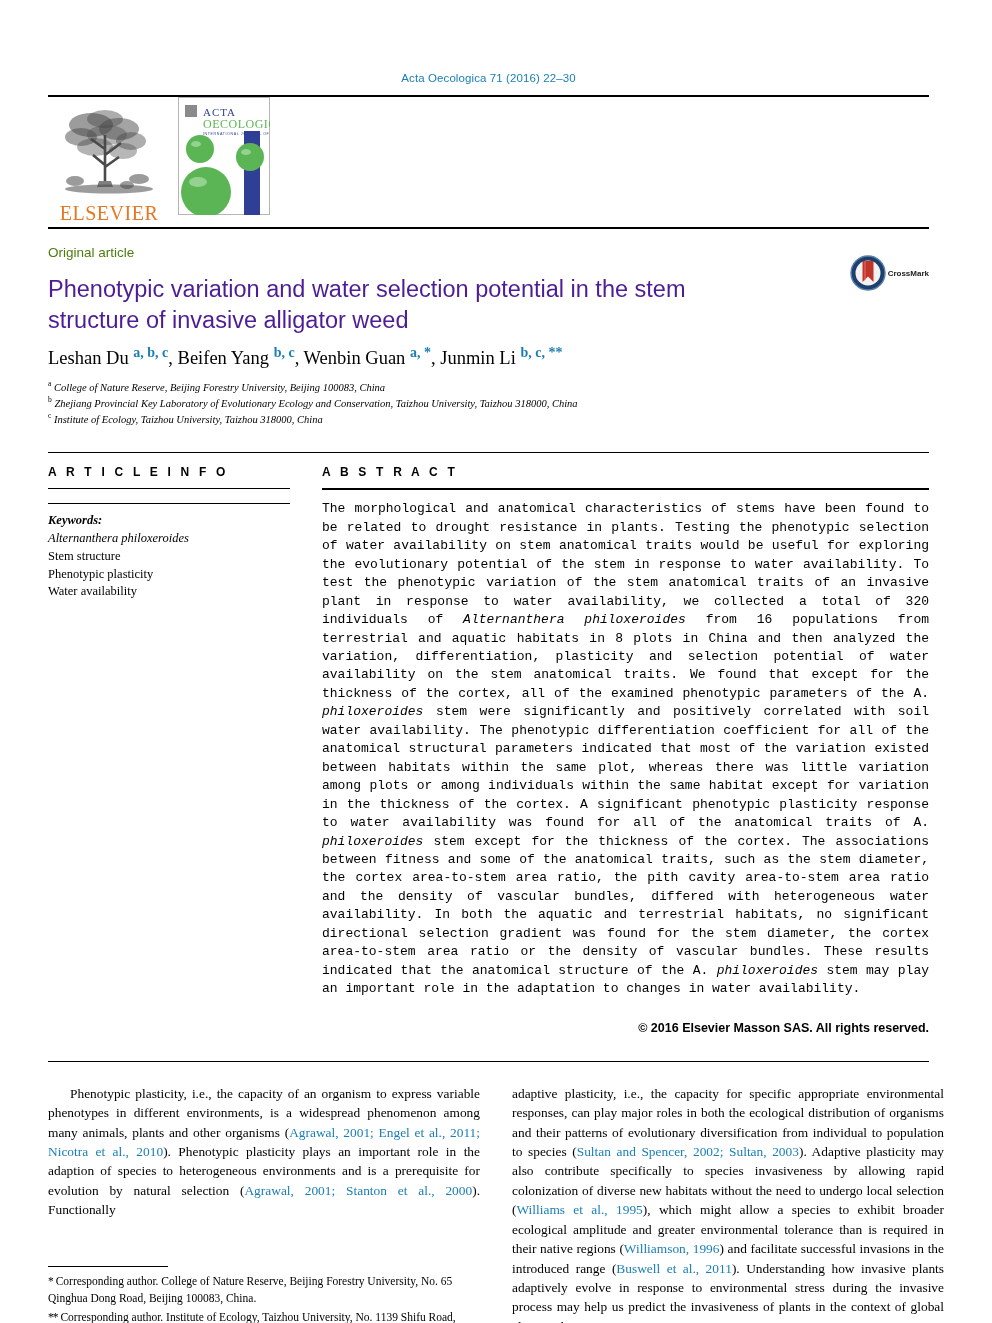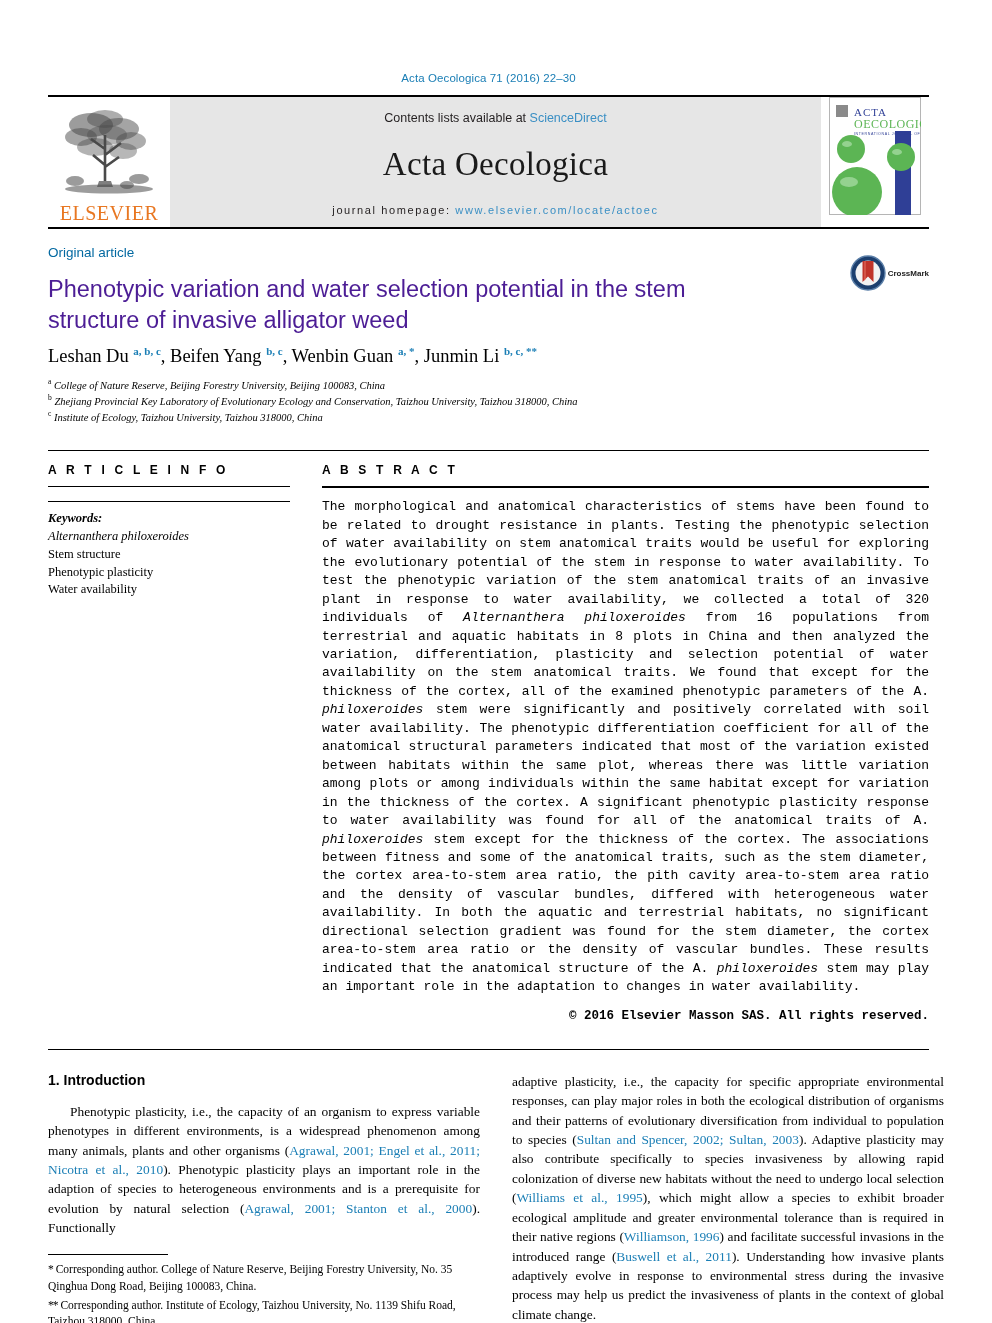--- a/index.html
+++ b/index.html
@@ -94,21 +94,21 @@
   .masthead-rule {
     margin: 0 48px;
     border-top: 2.5px solid #000;
   }
 
   
   .title-block { margin: 0 48px; padding-top: 16px; position: relative; }
   .article-type {
     font-family: "Liberation Sans", sans-serif;
     font-size: 13.5px;
-    color: #0369a1;
+    color: #4d7c0f;
     margin-bottom: 14px;
   }
   .paper-title {
     font-family: "Liberation Sans", sans-serif;
     font-weight: 400;
     font-size: 23.5px;
     line-height: 1.32;
     margin: 0 0 8px 0;
     max-width: 700px;
     color: #4c1d95;
@@ -126,21 +126,21 @@
     font-size: 8px;
     font-weight: bold;
     color: #222;
   }
   .authors {
     font-family: "Liberation Serif", serif;
     font-size: 18.5px;
     line-height: 1.3;
     margin: 0 0 9px 0;
   }
-  .authors sup { font-size: 11px; color: #1a7eb5; font-weight: 600; }
+  .authors sup { font-size: 14px; color: #1a7eb5; font-weight: 600; }
   .affil {
     font-family: "Liberation Serif", serif;
     font-style: italic;
     font-size: 10.5px;
     line-height: 1.45;
     margin: 0;
   }
   .affil sup { font-style: normal; font-size: 7.5px; }
 
   
@@ -172,24 +172,24 @@
   .kw-italic { font-style: italic; }
   .abstract-body {
     font-family: Liberation Mono, monospace;
     font-size: 13px;
     line-height: 1.42;
     text-align: justify;
     margin: 0;
   }
   .abstract-body i { font-style: italic; }
   .copyright {
-    font-family: Liberation Mono, monospace;
+    font-family: Liberation Sans, sans-serif;
     font-size: 12.5px;
     text-align: right;
-    margin-top: 12px;
+    margin-top: 22px;
     font-weight: bold;
   }
 
   
   .body-rule { margin: 26px 48px 0 48px; border-top: 1px solid #000; }
   .two-col {
     margin: 22px 48px 0 48px;
     display: flex;
     gap: 32px;
   }
@@ -271,30 +271,20 @@
         <ellipse cx="48" cy="80" rx="44" ry="4.5" fill="#4a4a4a" opacity=".55"></ellipse>
         <g fill="#4a4a4a" opacity=".55">
           <ellipse cx="14" cy="72" rx="9" ry="5"></ellipse>
           <ellipse cx="78" cy="70" rx="10" ry="5"></ellipse>
           <ellipse cx="66" cy="76" rx="7" ry="4"></ellipse>
         </g>
       </svg>
       <div class="elsevier-word">ELSEVIER</div>
     </div>
 
-    <div class="journal-band">
-      <div class="contents-line">
-        <span>Contents lists available at </span><span class="sd">ScienceDirect</span>
-      </div>
-      <div class="journal-title">Acta Oecologica</div>
-      <div class="homepage-line">
-        <span>journal homepage:</span>
-        <span class="url">www.elsevier.com/locate/actoec</span>
-      </div>
-    </div>
 
     <div class="cover-thumb">
       <svg width="92" height="118" viewBox="0 0 92 118">
         <rect x="0.5" y="0.5" width="91" height="117" fill="#ffffff" stroke="#b5b5b5"></rect>
         <rect x="66" y="34" width="16" height="84" fill="#2f3f96"></rect>
         <circle cx="22" cy="52" r="14" fill="#5cb554"></circle>
         <ellipse cx="18" cy="47" rx="5" ry="3" fill="#9ed79a" opacity=".85"></ellipse>
         <circle cx="72" cy="60" r="14" fill="#5cb554"></circle>
         <ellipse cx="68" cy="55" rx="5" ry="3" fill="#9ed79a" opacity=".85"></ellipse>
         <circle cx="28" cy="95" r="25" fill="#5cb554"></circle>
@@ -354,26 +344,25 @@
       <p class="abstract-body"><span>The morphological and anatomical characteristics of stems have been found to be related to drought resistance in plants. Testing the phenotypic selection of water availability on stem anatomical traits would be useful for exploring the evolutionary potential of the stem in response to water availability. To test the phenotypic variation of the stem anatomical traits of an invasive plant in response to water availability, we collected a total of 320 individuals of </span><i>Alternanthera philoxeroides</i><span> from 16 populations from terrestrial and aquatic habitats in 8 plots in China and then analyzed the variation, differentiation, plasticity and selection potential of water availability on the stem anatomical traits. We found that except for the thickness of the cortex, all of the examined phenotypic parameters of the A. </span><i>philoxeroides</i><span> stem were significantly and positively correlated with soil water availability. The phenotypic differentiation coefficient for all of the anatomical structural parameters indicated that most of the variation existed between habitats within the same plot, whereas there was little variation among plots or among individuals within the same habitat except for variation in the thickness of the cortex. A significant phenotypic plasticity response to water availability was found for all of the anatomical traits of A. </span><i>philoxeroides</i><span> stem except for the thickness of the cortex. The associations between fitness and some of the anatomical traits, such as the stem diameter, the cortex area-to-stem area ratio, the pith cavity area-to-stem area ratio and the density of vascular bundles, differed with heterogeneous water availability. In both the aquatic and terrestrial habitats, no significant directional selection gradient was found for the stem diameter, the cortex area-to-stem area ratio or the density of vascular bundles. These results indicated that the anatomical structure of the A. </span><i>philoxeroides</i><span> stem may play an important role in the adaptation to changes in water availability.</span></p>
       <div class="copyright">© 2016 Elsevier Masson SAS. All rights reserved.</div>
     </div>
   </div>
 
   <div class="body-rule"></div>
 
   <div class="two-col">
 
     <div class="bcol" style="height:330px;">
-      <h2 class="sec-title">1. Introduction</h2>
       <p class="ptxt"><span>Phenotypic plasticity, i.e., the capacity of an organism to express variable phenotypes in different environments, is a widespread phenomenon among many animals, plants and other organisms (</span><span class="ref">Agrawal, 2001; Engel et al., 2011; Nicotra et al., 2010</span><span>). Phenotypic plasticity plays an important role in the adaption of species to heterogeneous environments and is a prerequisite for evolution by natural selection (</span><span class="ref">Agrawal, 2001; Stanton et al., 2000</span><span>). Functionally</span></p>
 
       <div class="footnotes">
         <div class="fn-rule"></div>
-        <p class="fn"><span class="star">*</span> <span>Corresponding author. College of Nature Reserve, Beijing Forestry University, No. 35 Qinghua Dong Road, Beijing 100083, China.</span></p>
+        <p class="fn"><span class="star">*</span> <span>Corresponding author. College of Nature Reserve, Beijing Forestry University, No. 65 Qinghua Dong Road, Beijing 100083, China.</span></p>
         <p class="fn"><span class="star">**</span> <span>Corresponding author. Institute of Ecology, Taizhou University, No. 1139 Shifu Road, Taizhou 318000, China.</span></p>
         <p class="fn fn-email"><span class="lbl">E-mail addresses:</span> <span class="ref">swlab@bjfu.edu.cn</span><span> (W. Guan), </span><span class="ref">lijmtzc@126.com</span><span> (J. Li).</span></p>
         <div class="doi-block">
           <span class="doi-link">http://dx.doi.org/10.1016/j.actao.2016.01.003</span>
           <span class="issn">1146-609X/© 2016 Elsevier Masson SAS. All rights reserved.</span>
         </div>
       </div>
     </div>
 
     <div class="bcol">

